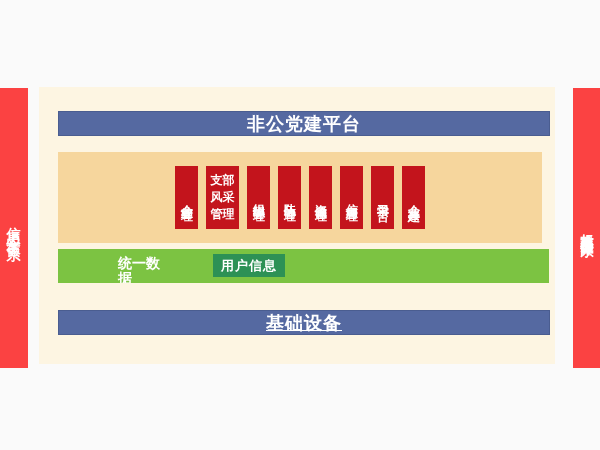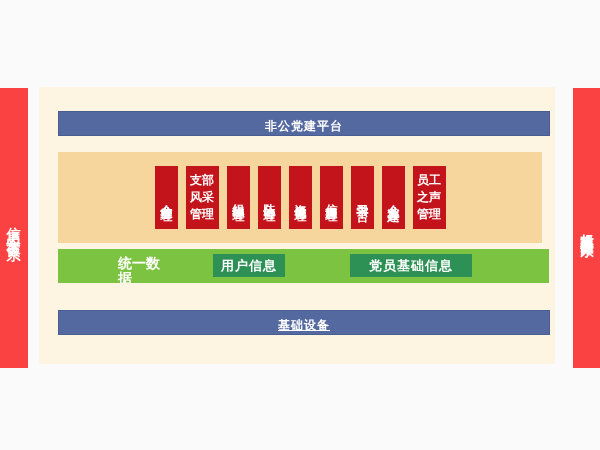--- a/index.html
+++ b/index.html
@@ -47,24 +47,24 @@
 
   .blue-bar {
     position: absolute;
     left: 19px;
     width: 492px;
     height: 25px;
     background: #5569a1;
     border: 1px solid #4a5d90;
     box-sizing: border-box;
     display: flex;
-    align-items: flex-end;
-    justify-content: center;
-    color: #fff;
-    font-size: 12px;
+    align-items: flex-start;
+    justify-content: center;
+    color: #fff;
+    font-size: 18px;
     font-weight: 700;
     letter-spacing: 1px;
   }
   .blue-bar.top    { top: 24px; }
   .blue-bar.bottom { top: 223px; text-decoration: underline; }
 
   
   .module-strip {
     position: absolute;
     left: 19px;
@@ -175,33 +175,27 @@
       </div>
       <div class="module-box narrow">
         <span class="mod-label">信息管理</span>
       </div>
       <div class="module-box narrow">
         <span class="mod-label">学习平台</span>
       </div>
       <div class="module-box narrow">
         <span class="mod-label">企业共建</span>
       </div>
-      <div class="module-box wide">
-        <span class="mod-label">员工之声管理</span>
-      </div>
     </div>
 
     <div class="data-bar">
       <div class="data-label">统一数据</div>
       <div class="data-chip user">
         <span>用户信息</span>
       </div>
-      <div class="data-chip party">
-        <span>党员基础信息</span>
-      </div>
     </div>
 
     <div class="blue-bar bottom">
       <span>基础设备</span>
     </div>
 
   </div>
 </div>
 
 </body></html>

